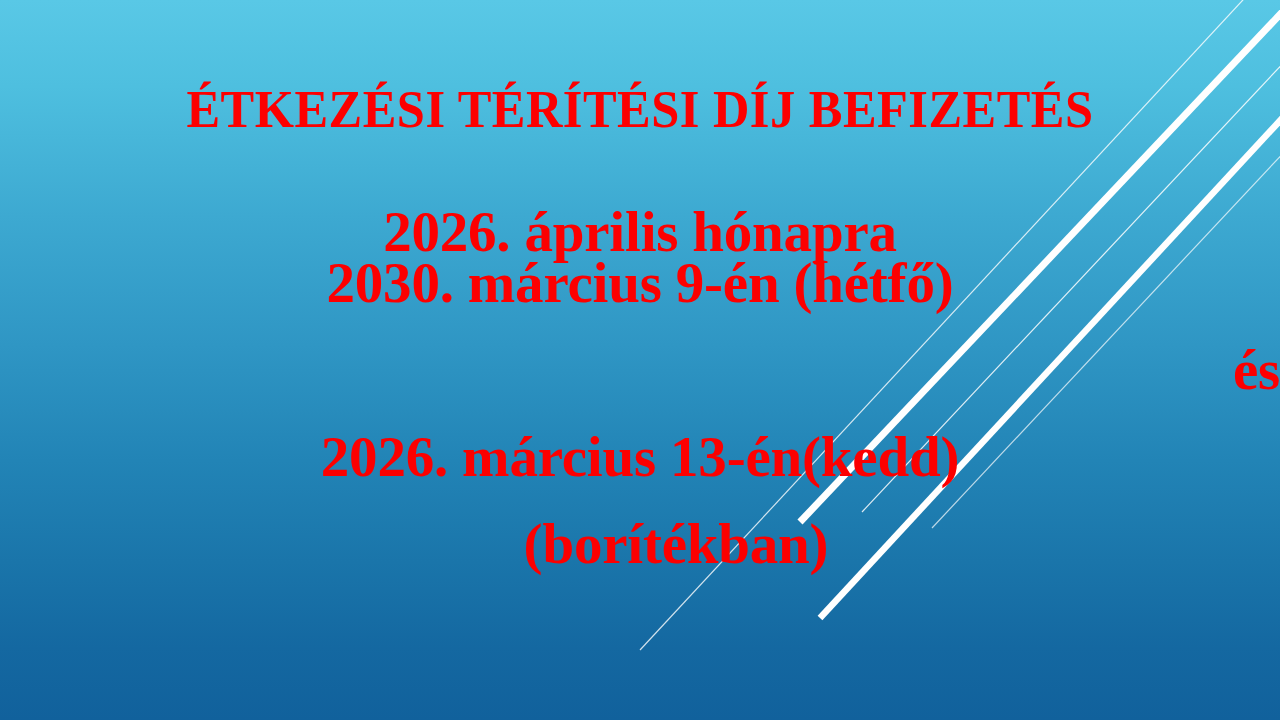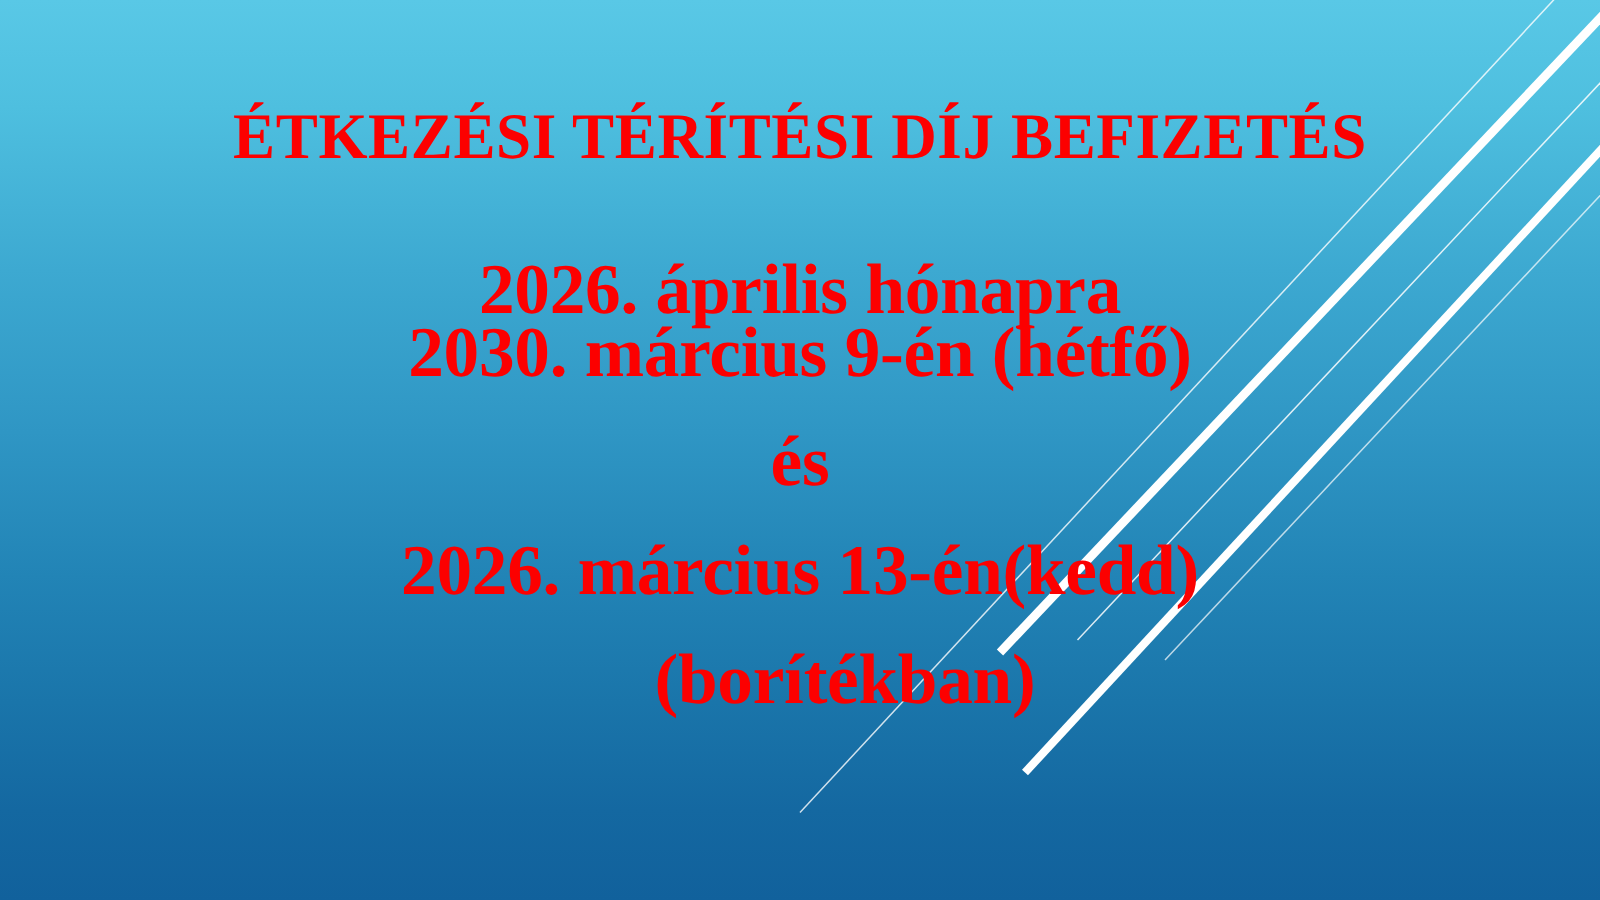--- a/index.html
+++ b/index.html
@@ -68,21 +68,21 @@
   .body-line {
     position: absolute;
     left: 0;
     width: 1280px;
     font-size: 57px;
     letter-spacing: -0.2px;
   }
 
   #body-line-1 { top: 167px; margin-top: 36px; }
   #body-line-2 { top: 254px; }
-  #body-line-3 { top: 341px; }
+  #body-line-3 { top: 341px; text-align: right; }
   #body-line-4 { top: 428px; }
   #body-line-5 { top: 515px; padding-left: 36px; }
 </style>
 </head>
 <body>
 
 <div id="slide">
 
   <svg id="decor" viewBox="0 0 1280 720" width="1280" height="720" aria-hidden="true">
     <line x1="1280" y1="-40" x2="640" y2="650" stroke="#ffffff" stroke-width="1.2" opacity="0.8"></line>

